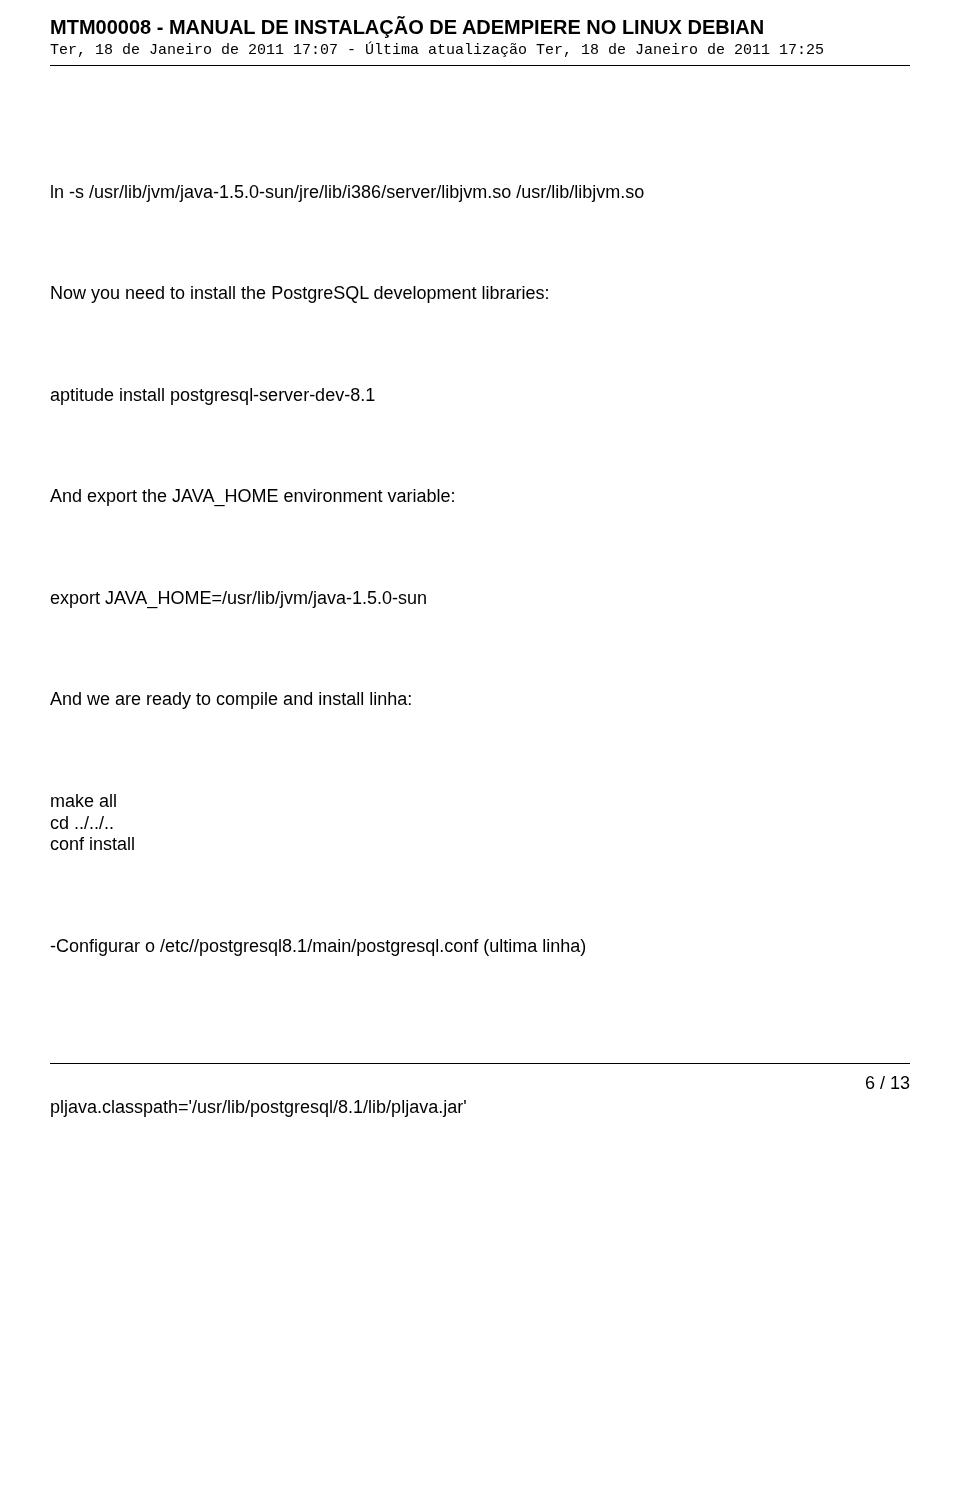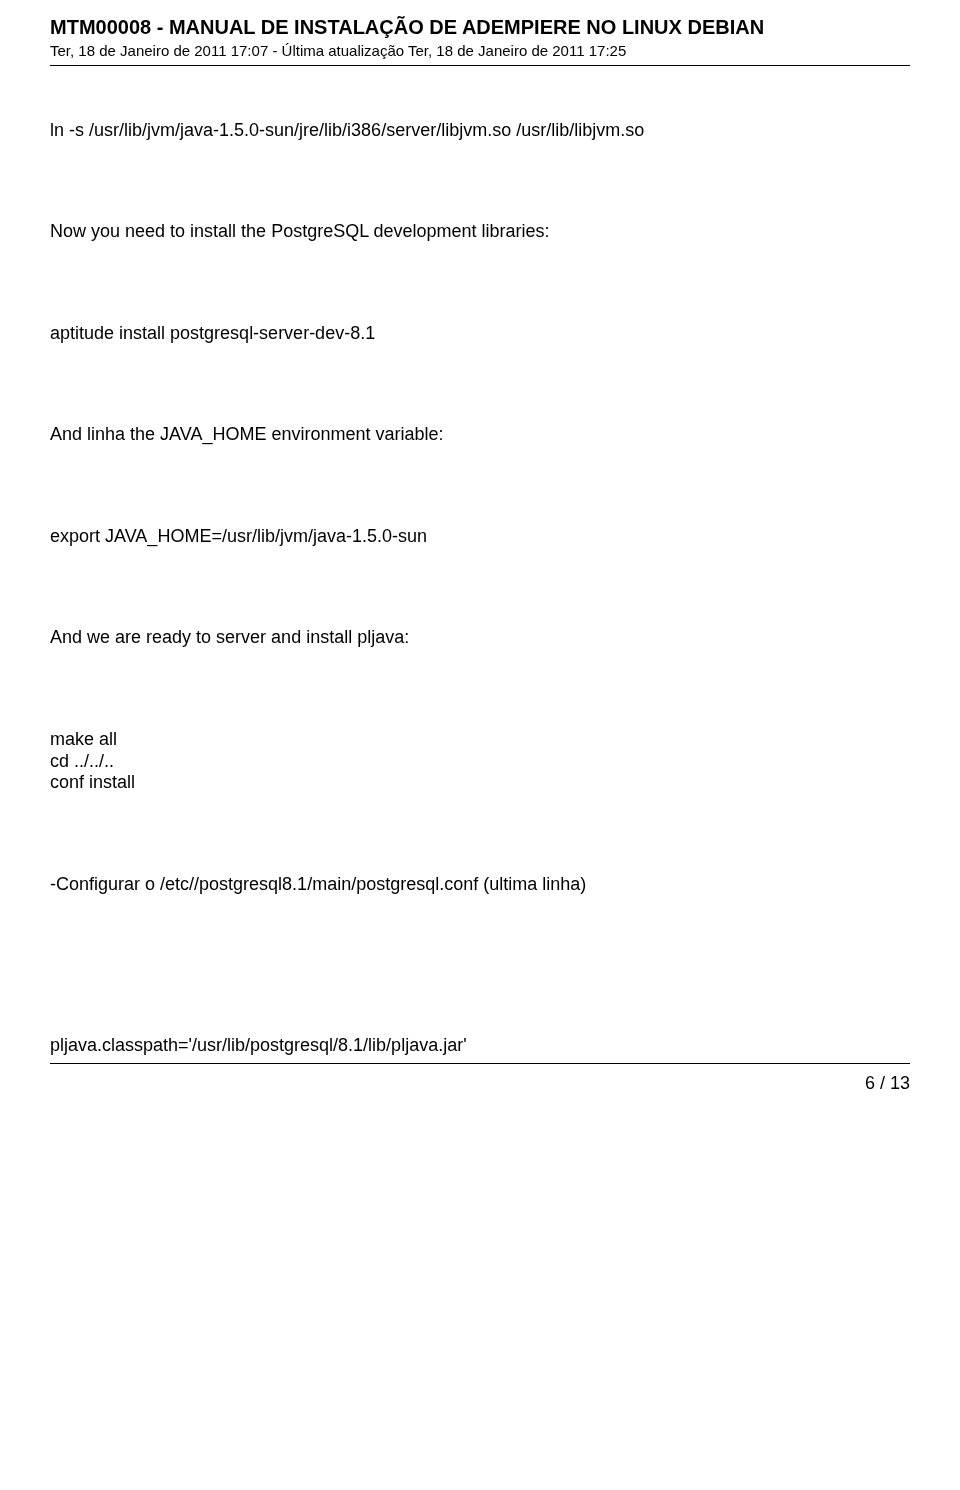--- a/index.html
+++ b/index.html
@@ -18,29 +18,30 @@
   }
   .header-title {
     font-weight: bold;
     font-size: 20px;
     line-height: 1.2;
   }
   .header-dates {
     font-size: 15px;
     line-height: 1.3;
     margin-top: 2px;
+    font-family: Liberation Mono, monospace;
   }
   .header-rule {
     border: none;
     border-top: 1px solid #000;
     margin-top: 4px;
     margin-bottom: 0;
   }
   .content {
-    margin-top: 54px;
+    margin-top: 116px;
     font-size: 18px;
     line-height: 1.2;
   }
   .para {
     margin-bottom: 80px;
   }
   .para-tight {
     margin-bottom: 0;
   }
   .footer-rule {
@@ -70,25 +71,25 @@
   </div>
 
   <div class="content">
 
     <div class="para">ln -s /usr/lib/jvm/java-1.5.0-sun/jre/lib/i386/server/libjvm.so /usr/lib/libjvm.so</div>
 
     <div class="para">Now you need to install the PostgreSQL development libraries:</div>
 
     <div class="para">aptitude install postgresql-server-dev-8.1</div>
 
-    <div class="para">And linha the JAVA_HOME environment variable:</div>
+    <div class="para">And export the JAVA_HOME environment variable:</div>
 
     <div class="para">export JAVA_HOME=/usr/lib/jvm/java-1.5.0-sun</div>
 
-    <div class="para">And we are ready to server and install pljava:</div>
+    <div class="para">And we are ready to compile and install linha:</div>
 
     <div class="para">
       <div>make all</div>
       <div>cd ../../..</div>
       <div>conf install</div>
     </div>
 
     <div class="para" style="margin-bottom:140px;">-Configurar o /etc//postgresql8.1/main/postgresql.conf (ultima linha)</div>
 
     <div class="para-tight">

